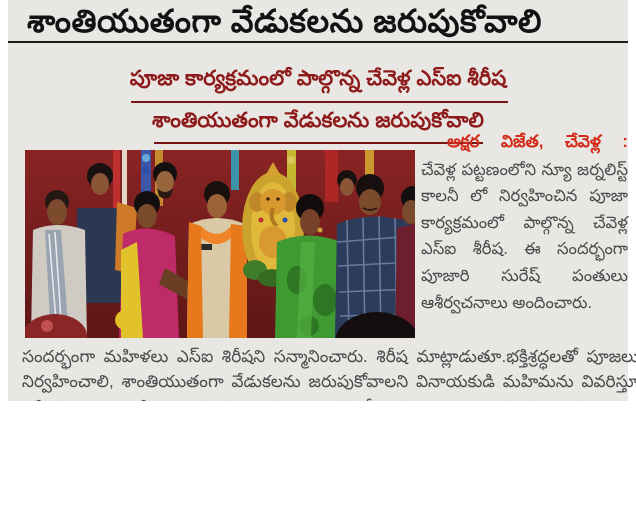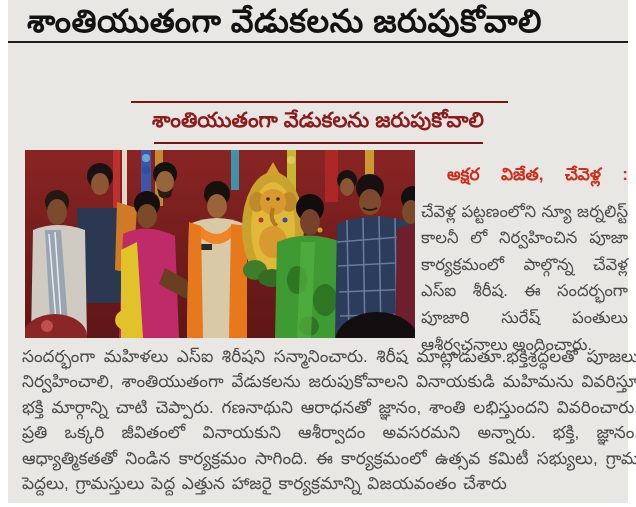--- a/index.html
+++ b/index.html
@@ -1,61 +1,62 @@
 <!DOCTYPE html>
 <html style="--headline_text: #121212; --subheadline_text: #8e1b1b; --dateline_text: #d22b1a; --body_text: #4b4b4b; --rule_black: #1c1c1c; --rule_red: #7a1515; --page_background: #ffffff; --content_background: #e9e7e4;"><head>
 <meta charset="utf-8">
 <style>
   html,body{margin:0;padding:0;background:#fff;}
   .page{
-    position:relative;width:636px;height:507px;background:#fff;
+    position:relative;width:636px;height:401px;background:#fff;
     font-family:"Liberation Sans",sans-serif;overflow:hidden;
   }
   .content-bg{position:absolute;left:8px;top:0;width:620px;height:503px;background:#e9e7e4;}
   .headline{
     position:absolute;left:27px;top:1px;width:600px;
     font-size:32px;font-weight:bold;color:var(--headline_text,#121212);
     line-height:40px;white-space:nowrap;letter-spacing:.5px;
   }
   .rule-black{position:absolute;left:8px;top:41px;width:620px;height:2px;background:var(--rule_black,#1c1c1c);}
   .subhead{
     position:absolute;left:0;width:636px;text-align:center;
     color:var(--subheadline_text,#8e1b1b);font-size:21px;font-weight:bold;white-space:nowrap;
   }
   .sub1{top:66px;}
   .sub2{top:108px;}
   .runder{position:absolute;height:2px;background:var(--rule_red,#7a1515);}
   .u1{top:101px;left:131px;width:377px;}
   .u2{top:142px;left:154px;width:329px;}
   .photo{position:absolute;left:25px;top:150px;width:390px;height:188px;display:block;}
   .leadcol{
-    position:absolute;left:421px;top:162px;width:207px;
+    position:absolute;left:421px;top:129px;width:207px;
     color:var(--body_text,#4b4b4b);font-size:16.5px;line-height:26.6px;
     text-align:justify;
   }
   .dateline{
     color:var(--dateline_text,#d22b1a);font-weight:bold;font-size:17px;
     text-align:justify;text-align-last:justify;padding-left:26px;
   }
-  .leadtext{text-align:justify;margin-top:9px;}
+  .leadtext{text-align:justify;}
   .bottom{
     position:absolute;left:22px;top:344px;width:617px;
     color:var(--body_text,#4b4b4b);font-size:17px;line-height:25.4px;
     text-align:justify;word-spacing:2px;
   }
 </style>
 </head>
 <body>
 
 <div class="page">
   <div class="content-bg"></div>
 
   <div class="headline">శాంతియుతంగా వేడుకలను జరుపుకోవాలి</div>
   <div class="rule-black"></div>
 
+  <div class="subhead sub1">పూజా కార్యక్రమంలో పాల్గొన్న చేవెళ్ల ఎస్ఐ శీరీష</div>
   <div class="runder u1"></div>
   <div class="subhead sub2">శాంతియుతంగా వేడుకలను జరుపుకోవాలి</div>
   <div class="runder u2"></div>
 
   <svg class="photo" viewBox="0 0 390 188" preserveAspectRatio="none" aria-hidden="true">
     <defs>
       <linearGradient id="wall" x1="0" y1="0" x2="0" y2="1">
         <stop offset="0" stop-color="#8a2424"></stop>
         <stop offset="1" stop-color="#5e1616"></stop>
       </linearGradient>

